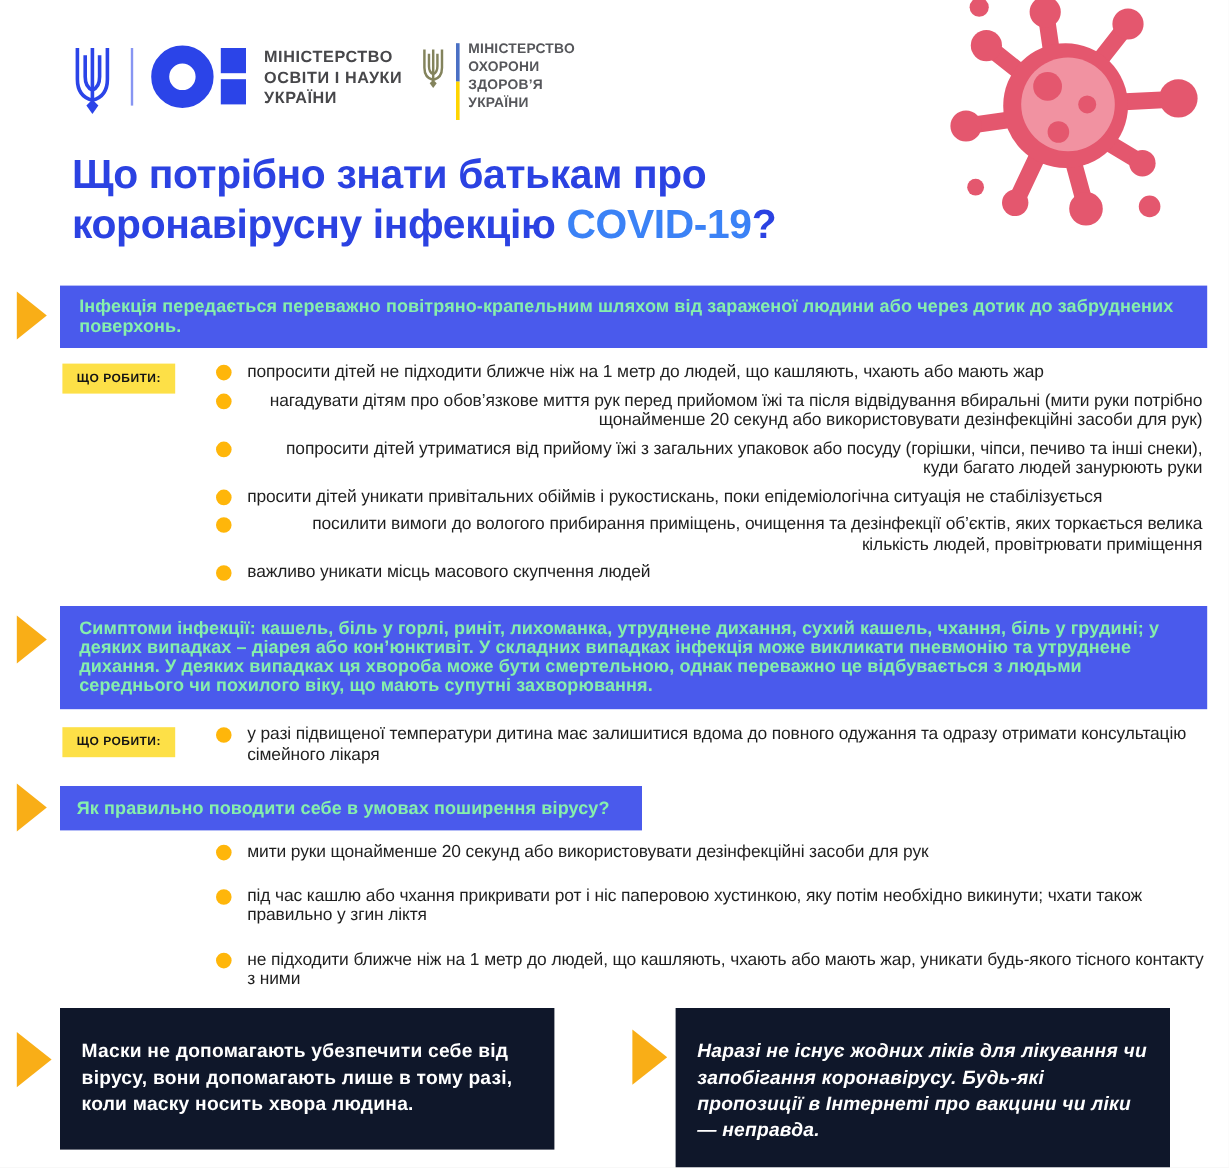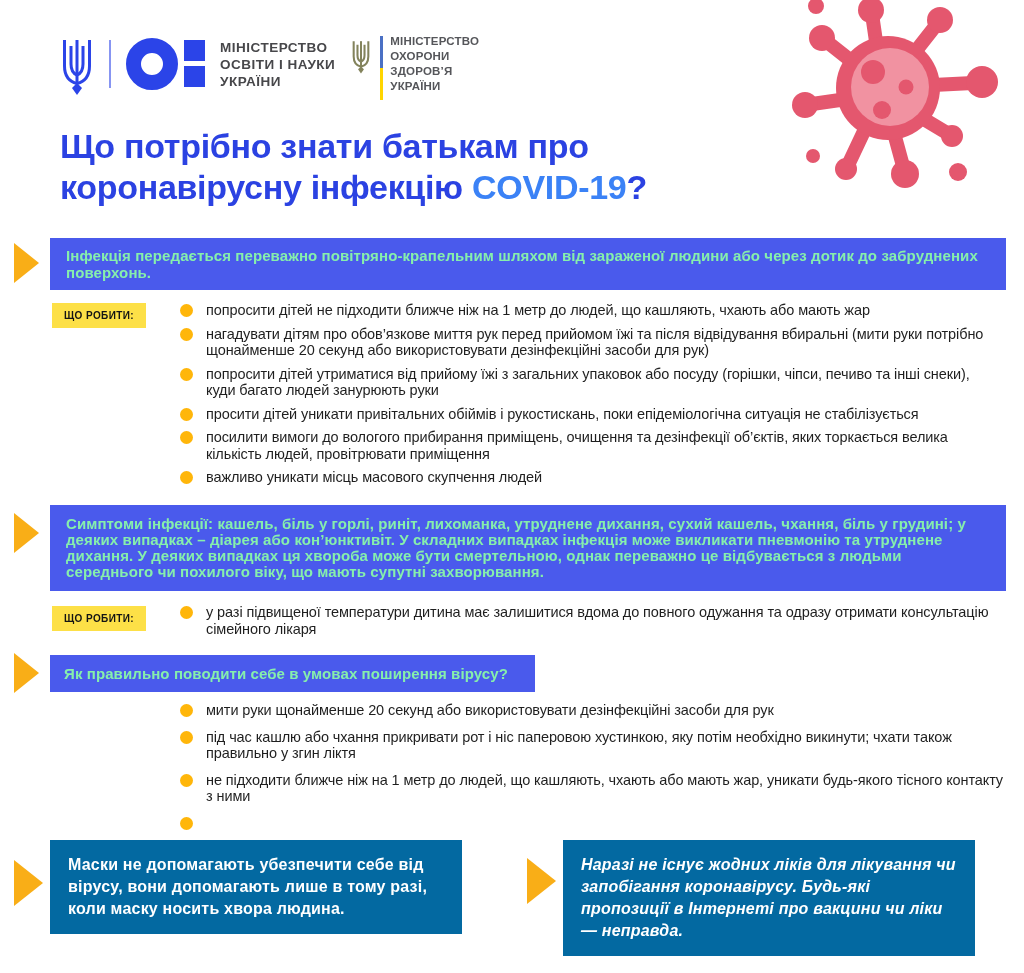--- a/index.html
+++ b/index.html
@@ -44,29 +44,29 @@
   #arrow2{left:14px;top:513px;}
   #banner3{left:50px;top:655px;width:485px;padding:10px 14px;}
   #arrow3{left:14px;top:653px;}
   
   .chip{position:absolute;background:#fde047;color:#141414;font-weight:700;
     font-size:10px;letter-spacing:.4px;padding:7px 12px;}
   #chip1{left:52px;top:303px;}
   #chip2{left:52px;top:606px;}
   
   .list{position:absolute;display:flex;flex-direction:column;}
-  #list1{left:180px;top:302px;width:822px;gap:7px;}
+  #list1{left:180px;top:302px;width:822px;gap:7px;text-align:right;}
   #list2{left:180px;top:604px;width:822px;gap:7px;}
-  #list3{left:180px;top:702px;width:830px;gap:10px;}
+  #list3{left:180px;top:702px;width:830px;gap:20px;}
   .item{display:flex;gap:13px;}
   .dot{flex:none;width:13px;height:13px;border-radius:50%;background:#ffb60a;margin-top:2px;}
   .item .txt{font-size:14.5px;line-height:16.5px;color:#1f1f1f;letter-spacing:-.1px;}
   
-  .note{position:absolute;background:#0369a1;color:#fff;font-weight:700;
-    font-size:16px;line-height:22px;letter-spacing:.2px;padding:14px 18px;box-sizing:border-box;}
+  .note{position:absolute;background:#0f172a;color:#fff;font-weight:700;
+    font-size:16px;line-height:22px;letter-spacing:.2px;padding:26px 18px;box-sizing:border-box;}
   #boxL{left:50px;top:840px;width:412px;}
   #arrowL{left:14px;top:860px;}
   #boxR{left:563px;top:840px;width:412px;font-style:italic;}
   #arrowR{left:527px;top:858px;}
 </style>
 </head>
 <body>
 
 <div class="page">
 

